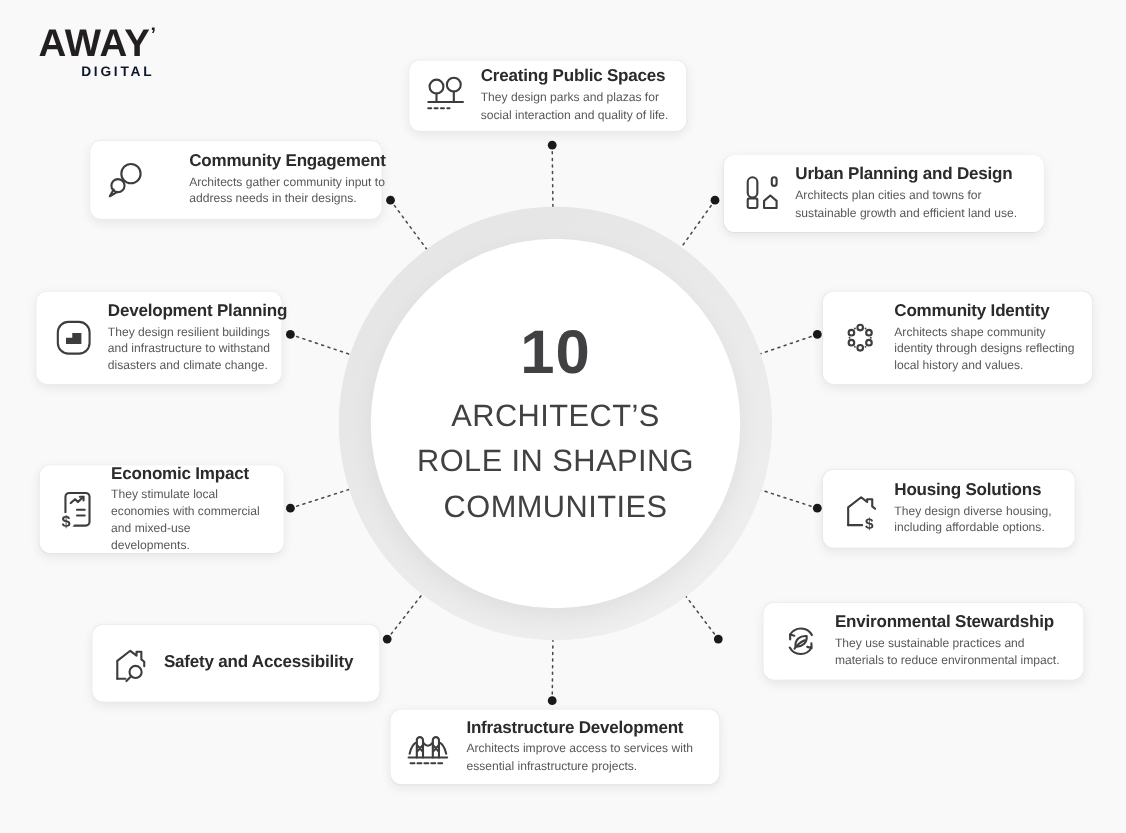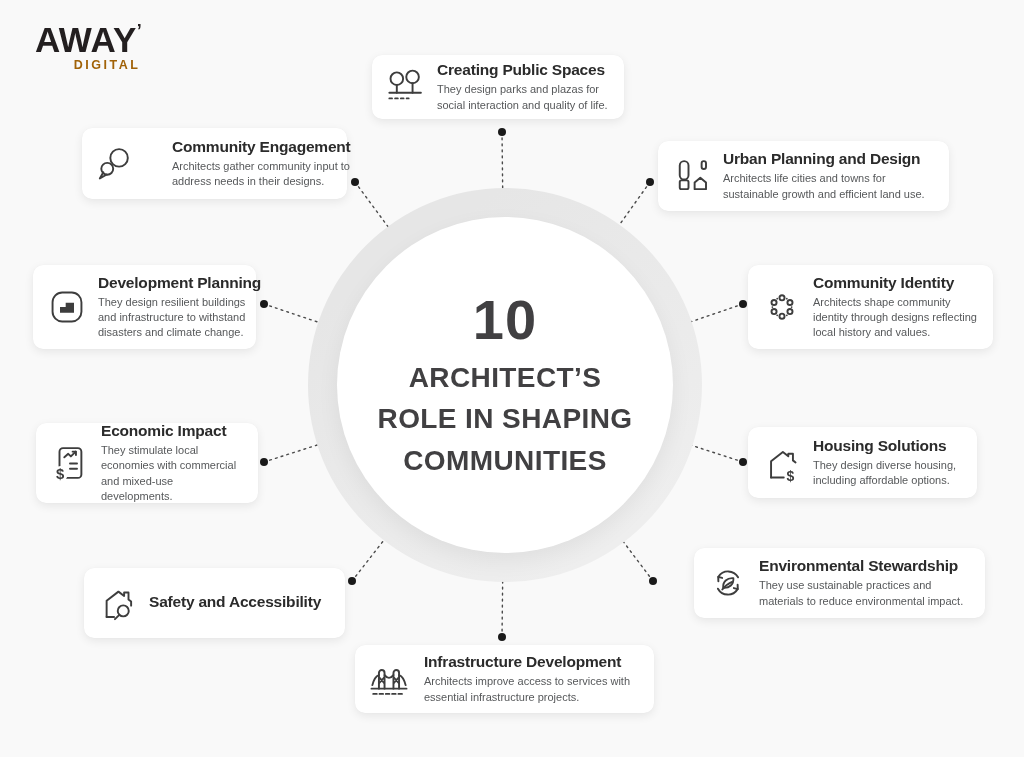--- a/index.html
+++ b/index.html
@@ -6,38 +6,38 @@
   body {
     width:1024px; height:757px; position:relative; overflow:hidden;
     background:#f9f9f9;
     font-family:"Liberation Sans", sans-serif;
     color:#2e2e2e;
   }
   
   .brand { position:absolute; left:35px; top:22px; z-index:5; }
   .brand-name { font-size:35px; font-weight:900; letter-spacing:0.5px; color:#231f20; line-height:1; }
   .brand-mark { font-size:18px; vertical-align:top; font-weight:900; }
-  .brand-sub { display:block; text-align:right; font-size:12.5px; font-weight:700; letter-spacing:2.5px; color:#a16207; margin-top:1px; padding-right:2px; }
+  .brand-sub { display:block; text-align:right; font-size:12.5px; font-weight:700; letter-spacing:2.5px; color:#0f172a; margin-top:1px; padding-right:2px; }
   
   svg.connectors { position:absolute; left:0; top:0; z-index:1; }
   
   .circle-outer {
     position:absolute; left:308px; top:188px; width:394px; height:394px;
     border-radius:50%; z-index:2;
     background:linear-gradient(145deg,#e6e6e6 20%,#eeeeee 85%);
     display:flex; align-items:center; justify-content:center;
   }
   .circle-inner {
     width:336px; height:336px; border-radius:50%; background:#ffffff;
     box-shadow:0 8px 22px rgba(0,0,0,0.06);
     display:flex; flex-direction:column; align-items:center; justify-content:center;
     text-align:right;
   }
   .center-number { font-size:56px; font-weight:700; color:#414042; letter-spacing:1px; line-height:1.1; margin-bottom:6px; }
-  .center-line { font-size:28px; font-weight:700; color:#414042; letter-spacing:0.4px; line-height:1.48; }
+  .center-line { font-size:28px; font-weight:400; color:#414042; letter-spacing:0.4px; line-height:1.48; }
   
   .card {
     position:absolute; z-index:3; box-sizing:border-box;
     background:#ffffff; border-radius:10px;
     box-shadow:0 3px 10px rgba(0,0,0,0.08), 0 0 1px rgba(0,0,0,0.05);
     display:flex; align-items:center; gap:10px; padding:10px 13px;
   }
   .card .icon { flex:0 0 auto; width:42px; height:42px; display:flex; align-items:center; justify-content:center; }
   .card .icon svg { width:42px; height:42px; }
   .card h3 { margin:0 0 3px; font-size:15.5px; font-weight:700; color:#2b2b2b; white-space:nowrap; letter-spacing:-0.2px; }
@@ -134,21 +134,21 @@
   <span class="icon">
     <svg viewBox="0 0 48 48">
       <rect x="10" y="7" width="10" height="21" rx="5"></rect>
       <rect x="10" y="29" width="10" height="10" rx="1.8"></rect>
       <rect x="35" y="7" width="5" height="9" rx="2.4"></rect>
       <path d="M27 39 v-7.5 l6.5 -5.5 6.5 5.5 V39 z"></path>
     </svg>
   </span>
   <div>
     <h3>Urban Planning and Design</h3>
-    <p>Architects life cities and towns for sustainable growth and efficient land use.</p>
+    <p>Architects plan cities and towns for sustainable growth and efficient land use.</p>
   </div>
 </div>
 
 <div class="card" id="card-resilience">
   <span class="icon">
     <svg viewBox="0 0 48 48">
       <rect x="7.5" y="7.5" width="33" height="33" rx="11"></rect>
       <path d="M16 30.5 v-6.5 h6.5 v-5 h9.5 v11.5 z" fill="#3d3d3d" stroke="none"></path>
     </svg>
   </span>

